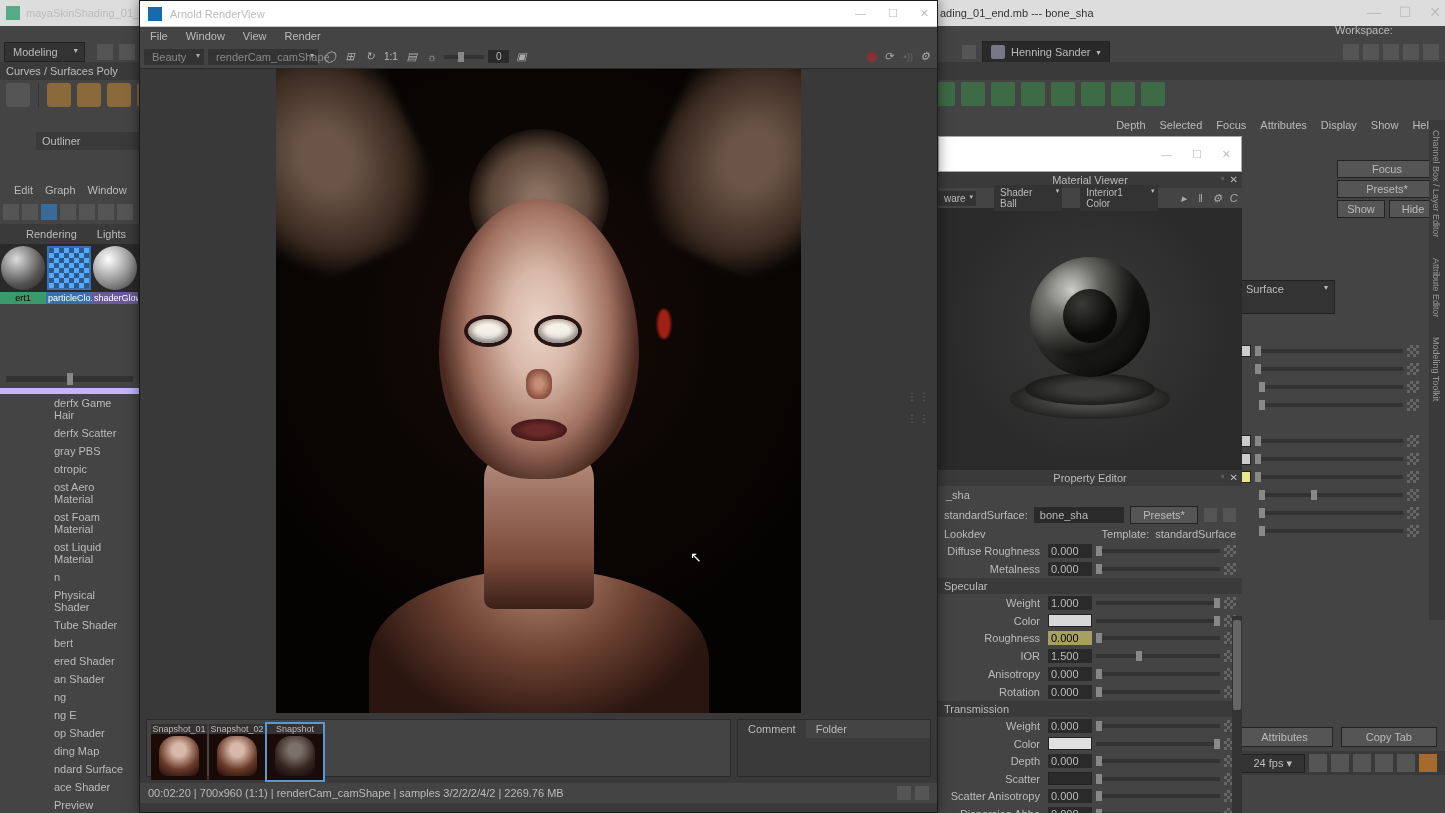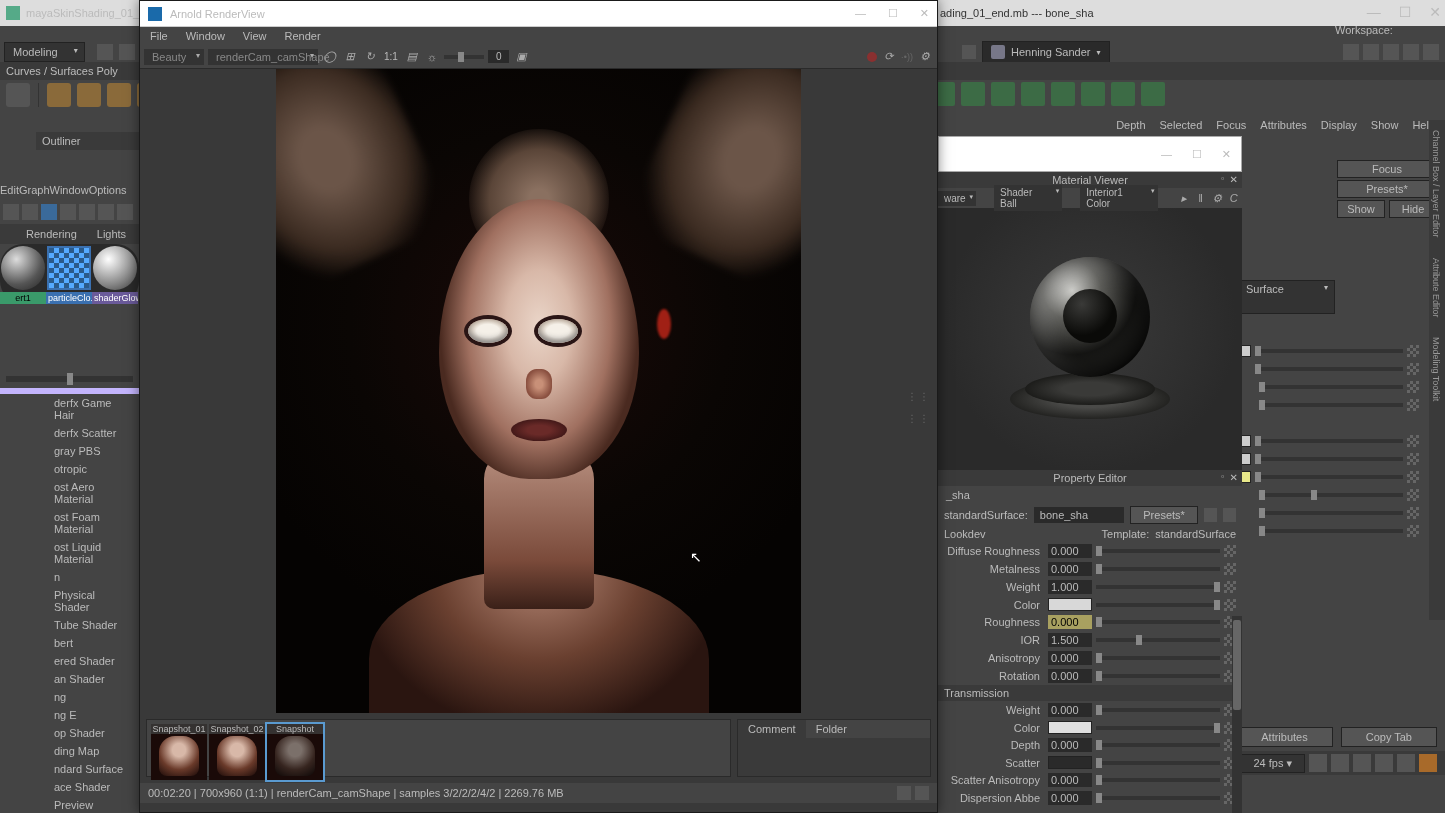--- a/index.html
+++ b/index.html
@@ -55,26 +55,26 @@
 .footer-attr { position:absolute; right:8px; bottom:66px; display:flex; gap:8px; }
 .footer-attr .btn { background:#555; border:1px solid #222; padding:3px 24px; }
 
 .timeline { position:absolute; left:0; bottom:38px; right:0; height:24px; background:#3a3a3a; display:flex; align-items:center; justify-content:flex-end; padding:0 8px; gap:4px; }
 .timeline .fps { background:#333; padding:2px 12px; border:1px solid #222; }
 .timeline i { width:18px; height:18px; background:#555; }
 
 
 .left-col { position:absolute; left:0; top:112px; width:139px; background:#444; bottom:0;margin-top:20px; }
 .left-col .outliner-title { background:#3a3a3a; padding:3px 6px; margin-left:36px; }
-.left-col .menurow { display:flex; gap:0; padding:4px 0; background:#444; }
+.left-col .menurow { display:flex; gap:12px; padding:4px 14px; background:#444; }
 .left-col .iconrow { display:flex; gap:3px; padding:4px 3px; background:#444; }
 .left-col .iconrow i { width:16px; height:16px; background:#555; }
 .left-col .iconrow i.hl { background:#3a6a9a; }
 .left-col .catrow { display:flex; padding:4px 6px; background:#3a3a3a; gap:20px; }
-.left-col .swatches { display:flex; background:#2a2a2a;border-radius:23px; }
+.left-col .swatches { display:flex; background:#2a2a2a; }
 .left-col .swatch { width:46px; height:60px; display:flex; flex-direction:column; align-items:center; }
 .left-col .swatch .ball { width:44px; height:44px; border-radius:50%; background:radial-gradient(circle at 35% 30%, #ddd, #555 60%, #222); margin:2px; }
 .left-col .swatch.checker .ball { background:repeating-conic-gradient(#5af 0 90deg, #2a5a8a 0 180deg); background-size:10px 10px; border-radius:0; border:2px solid #3a70b0; }
 .left-col .swatch.glow .ball { background:radial-gradient(circle at 35% 30%, #fff, #888 60%, #333); }
 .left-col .swatch .lbl { font-size:9px; padding:1px 2px; width:100%; text-align:center; overflow:hidden; }
 .left-col .sw1 .lbl { background:#3a9a6a; color:#000; }
 .left-col .sw2 .lbl { background:#3a70b0; color:#fff; }
 .left-col .sw3 .lbl { background:#6a5a9a; color:#fff; }
 .left-col .slider-small { margin:22px 6px 6px; height:6px; background:#333; position:relative; }
 .left-col .slider-small::after { content:""; position:absolute; left:48%; top:-3px; width:6px; height:12px; background:#888; }
@@ -546,20 +546,21 @@
         </div>
         <div class="pe-row">
           <div class="lbl">Metalness</div>
           <div class="val">0.000</div>
           <div class="track">
             <div class="thumb" style="left: 0%;"></div>
           </div>
           <div class="ch"></div>
         </div>
       </div>
+    <div class="pe-section">Specular</div>
     <div id="pe-specular">
         <div class="pe-row">
           <div class="lbl">Weight</div>
           <div class="val">1.000</div>
           <div class="track">
             <div class="thumb" style="left: calc(100% - 6px);"></div>
           </div>
           <div class="ch"></div>
         </div>
         <div class="pe-row">

